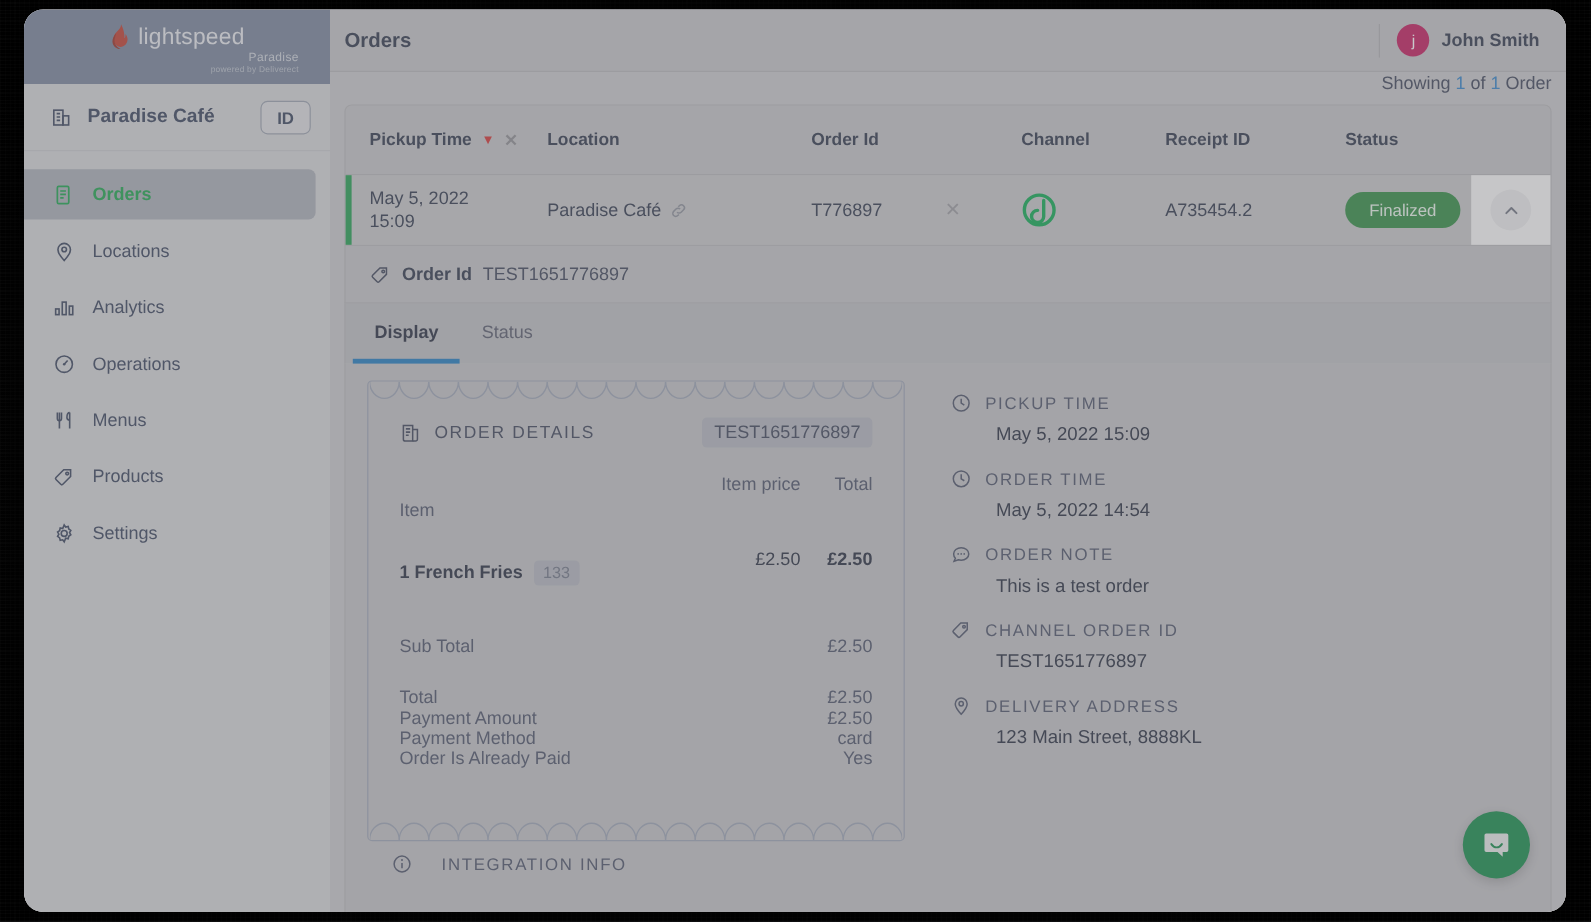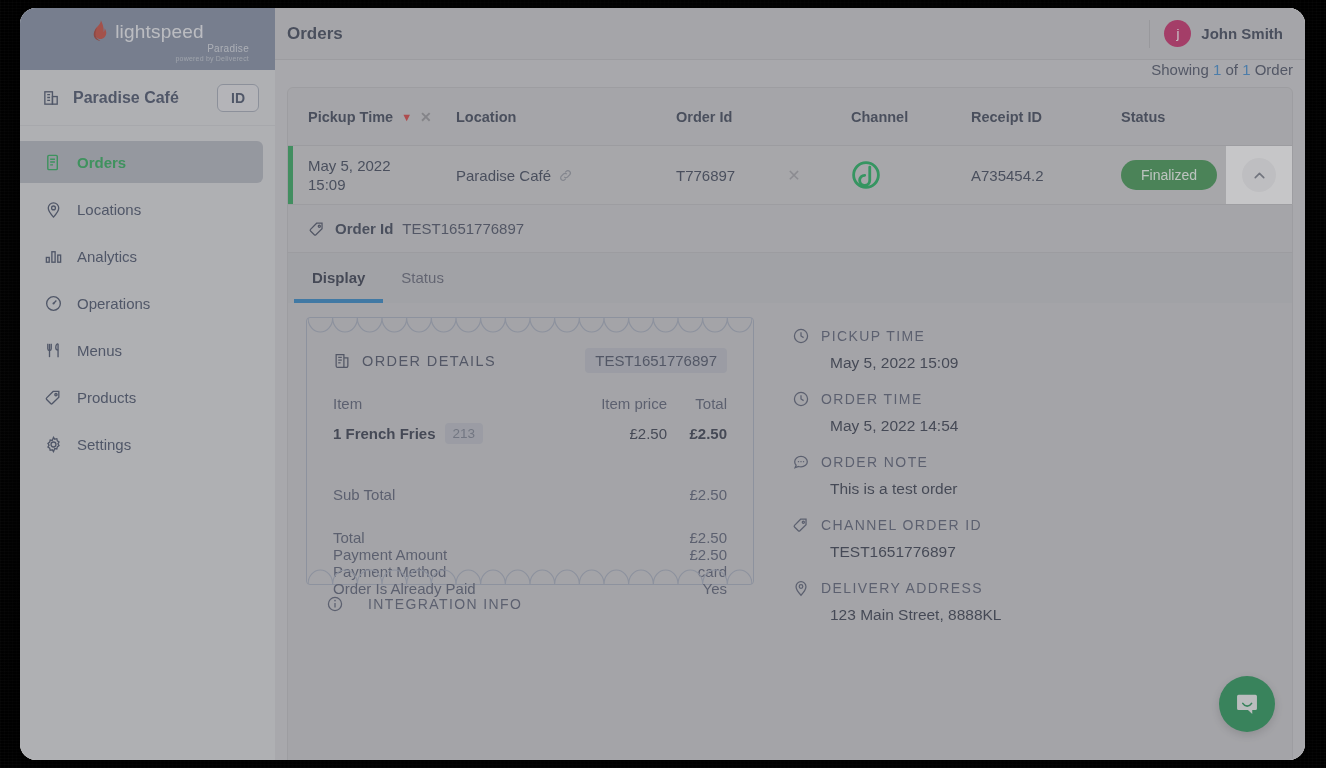--- a/index.html
+++ b/index.html
@@ -315,21 +315,21 @@
   .panel-left { width: 480px; flex: 0 0 480px; padding: 0 14px 0 18px; }
   .panel-right { flex: 1; padding: 10px 0 0 24px; }
 
   
   .receipt {
     position: relative;
     background: #c2c2c5;
     border: 1px solid #9ba3b4;
     border-radius: 4px;
     padding: 30px 26px 34px 26px;
-    height: 268px;
+    height: 384px;
   }
   .scallop {
     position: absolute;
     left: 1px; right: 1px;
     height: 16px;
     overflow: hidden;
   }
   .scallop.top { top: 0; }
   .scallop.bottom { bottom: 0; }
   .scallop svg { display:block; width:100%; height:16px; }
@@ -350,21 +350,21 @@
     font-size: 15px;
     padding: 4px 10px;
     border-radius: 4px;
   }
   .rec-colhead {
     display: flex;
     font-size: 15px;
     color: #4a5167;
     margin-bottom: 11px;
   }
-  .rc-item { flex: 1; }
+  .rc-item { flex: 1; margin-top: 22px; }
   .rc-price { width: 92px; text-align: right; }
   .rc-total { width: 60px; text-align: right; }
 
   .rec-line {
     display: flex;
     align-items: center;
     font-size: 15px;
     color: #242b3c;
     margin-bottom: 10px;
   }
@@ -652,21 +652,21 @@
 
               <div class="rec-colhead">
                 <div class="rc-item">Item</div>
                 <div class="rc-price">Item price</div>
                 <div class="rc-total">Total</div>
               </div>
 
               <div class="rec-line">
                 <div class="rc-item">
                   <span>1 French Fries</span>
-                  <span class="plu">213</span>
+                  <span class="plu">133</span>
                 </div>
                 <div class="rc-price">£2.50</div>
                 <div class="rc-total">£2.50</div>
               </div>
 
               <div class="rec-sum" style="margin-top:42px">
                 <span>Sub Total</span>
                 <span>£2.50</span>
               </div>
               <div class="rec-sum" style="margin-top:26px">

